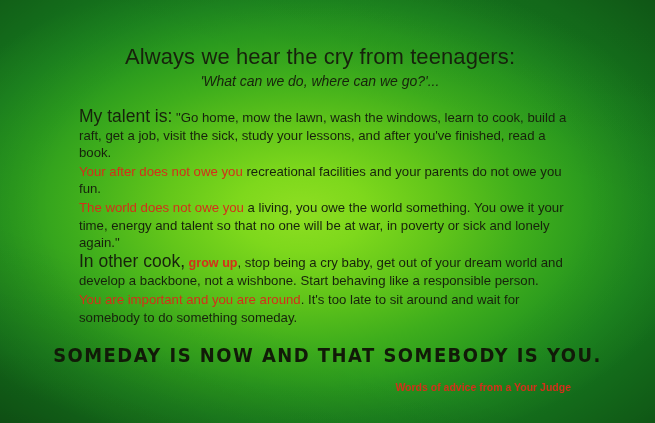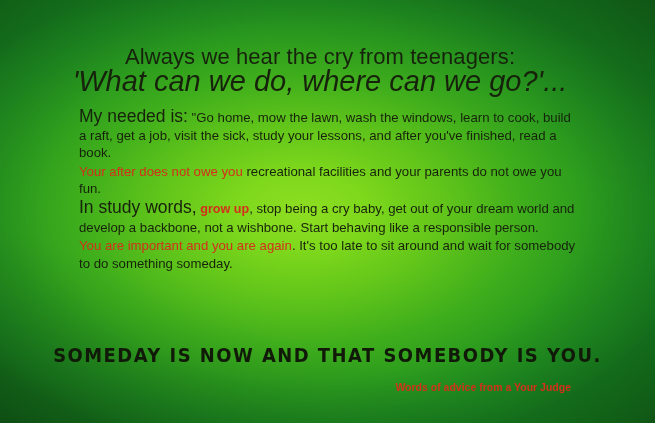--- a/index.html
+++ b/index.html
@@ -66,21 +66,21 @@
     text-align: center;
   }
   .title-line1 {
     font-size: 22px;
     line-height: 25px;
     letter-spacing: 0.1px;
     color: #17220c;
     white-space: nowrap;
   }
   .title-line2 {
-    font-size: 29px;
+    font-size: 14px;
     line-height: 25px;
     font-style: italic;
     color: #17220c;
     white-space: nowrap;
   }
 
   
   .body-block {
     position: absolute;
     left: 79px;
@@ -143,34 +143,37 @@
   <div class="content">
 
     <div class="title-block">
       <div class="title-line1">Always we hear the cry from teenagers:</div>
       <div class="title-line2">'What can we do, where can we go?'...</div>
     </div>
 
     <div class="body-block">
 
       <p class="para">
-        <span class="lead">My needed is:</span><span> "Go home, mow the lawn, wash the windows, learn to cook, build a raft, get a job, visit the sick, study your lessons, and after you've finished, read a book.</span>
+        <span class="lead">My talent is:</span><span> "Go home, mow the lawn, wash the windows, learn to cook, build a raft, get a job, visit the sick, study your lessons, and after you've finished, read a book.</span>
       </p>
 
       <p class="para">
         <span class="red">Your after does not owe you</span><span> recreational facilities and your parents do not owe you fun.</span>
       </p>
 
-
       <p class="para">
-        <span class="lead">In study words,</span><span class="lead-red"> grow up</span><span>, stop being a cry baby, get out of your dream world and develop a backbone, not a wishbone. Start behaving like a responsible person.</span>
+        <span class="red">The world does not owe you</span><span> a living, you owe the world something. You owe it your time, energy and talent so that no one will be at war, in poverty or sick and lonely again."</span>
       </p>
 
       <p class="para">
-        <span class="red">You are important and you are again</span><span>. It's too late to sit around and wait for somebody to do something someday.</span>
+        <span class="lead">In other cook,</span><span class="lead-red"> grow up</span><span>, stop being a cry baby, get out of your dream world and develop a backbone, not a wishbone. Start behaving like a responsible person.</span>
+      </p>
+
+      <p class="para">
+        <span class="red">You are important and you are around</span><span>. It's too late to sit around and wait for somebody to do something someday.</span>
       </p>
 
     </div>
 
     <div class="tagline">
       <span>SOMEDAY IS NOW AND THAT SOMEBODY IS YOU.</span>
     </div>
 
     <div class="attribution">Words of advice from a Your Judge</div>
 

